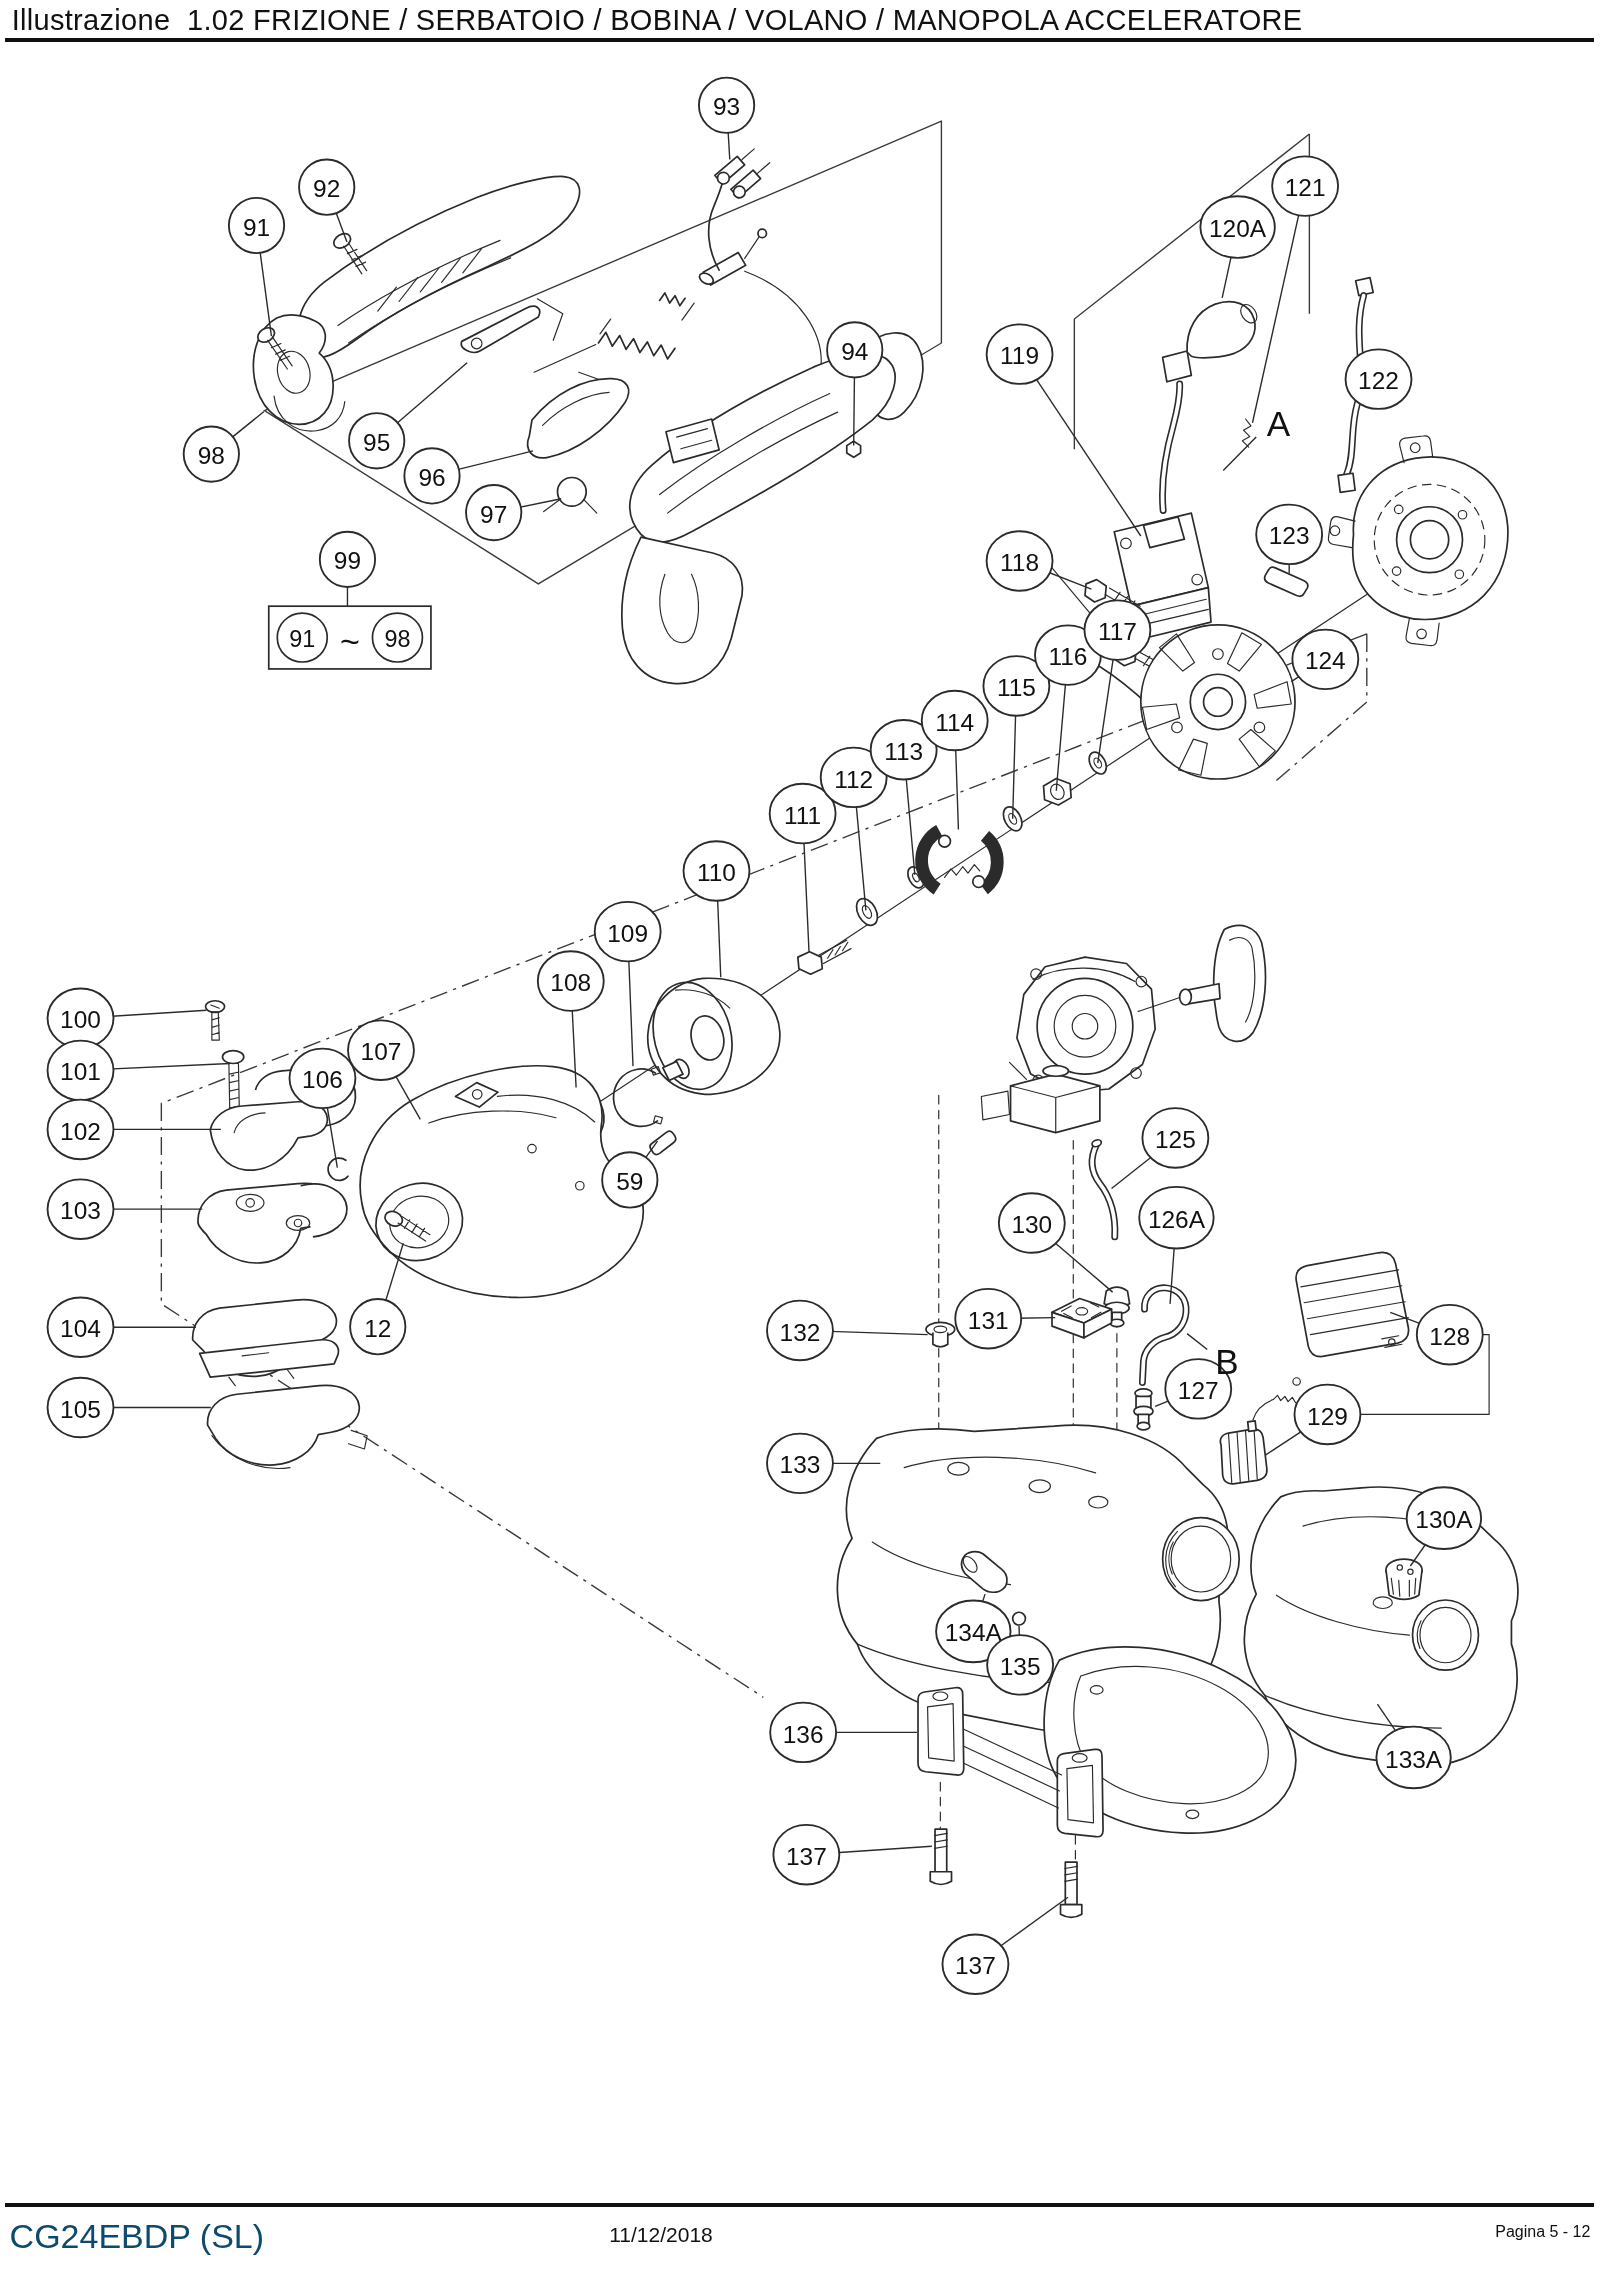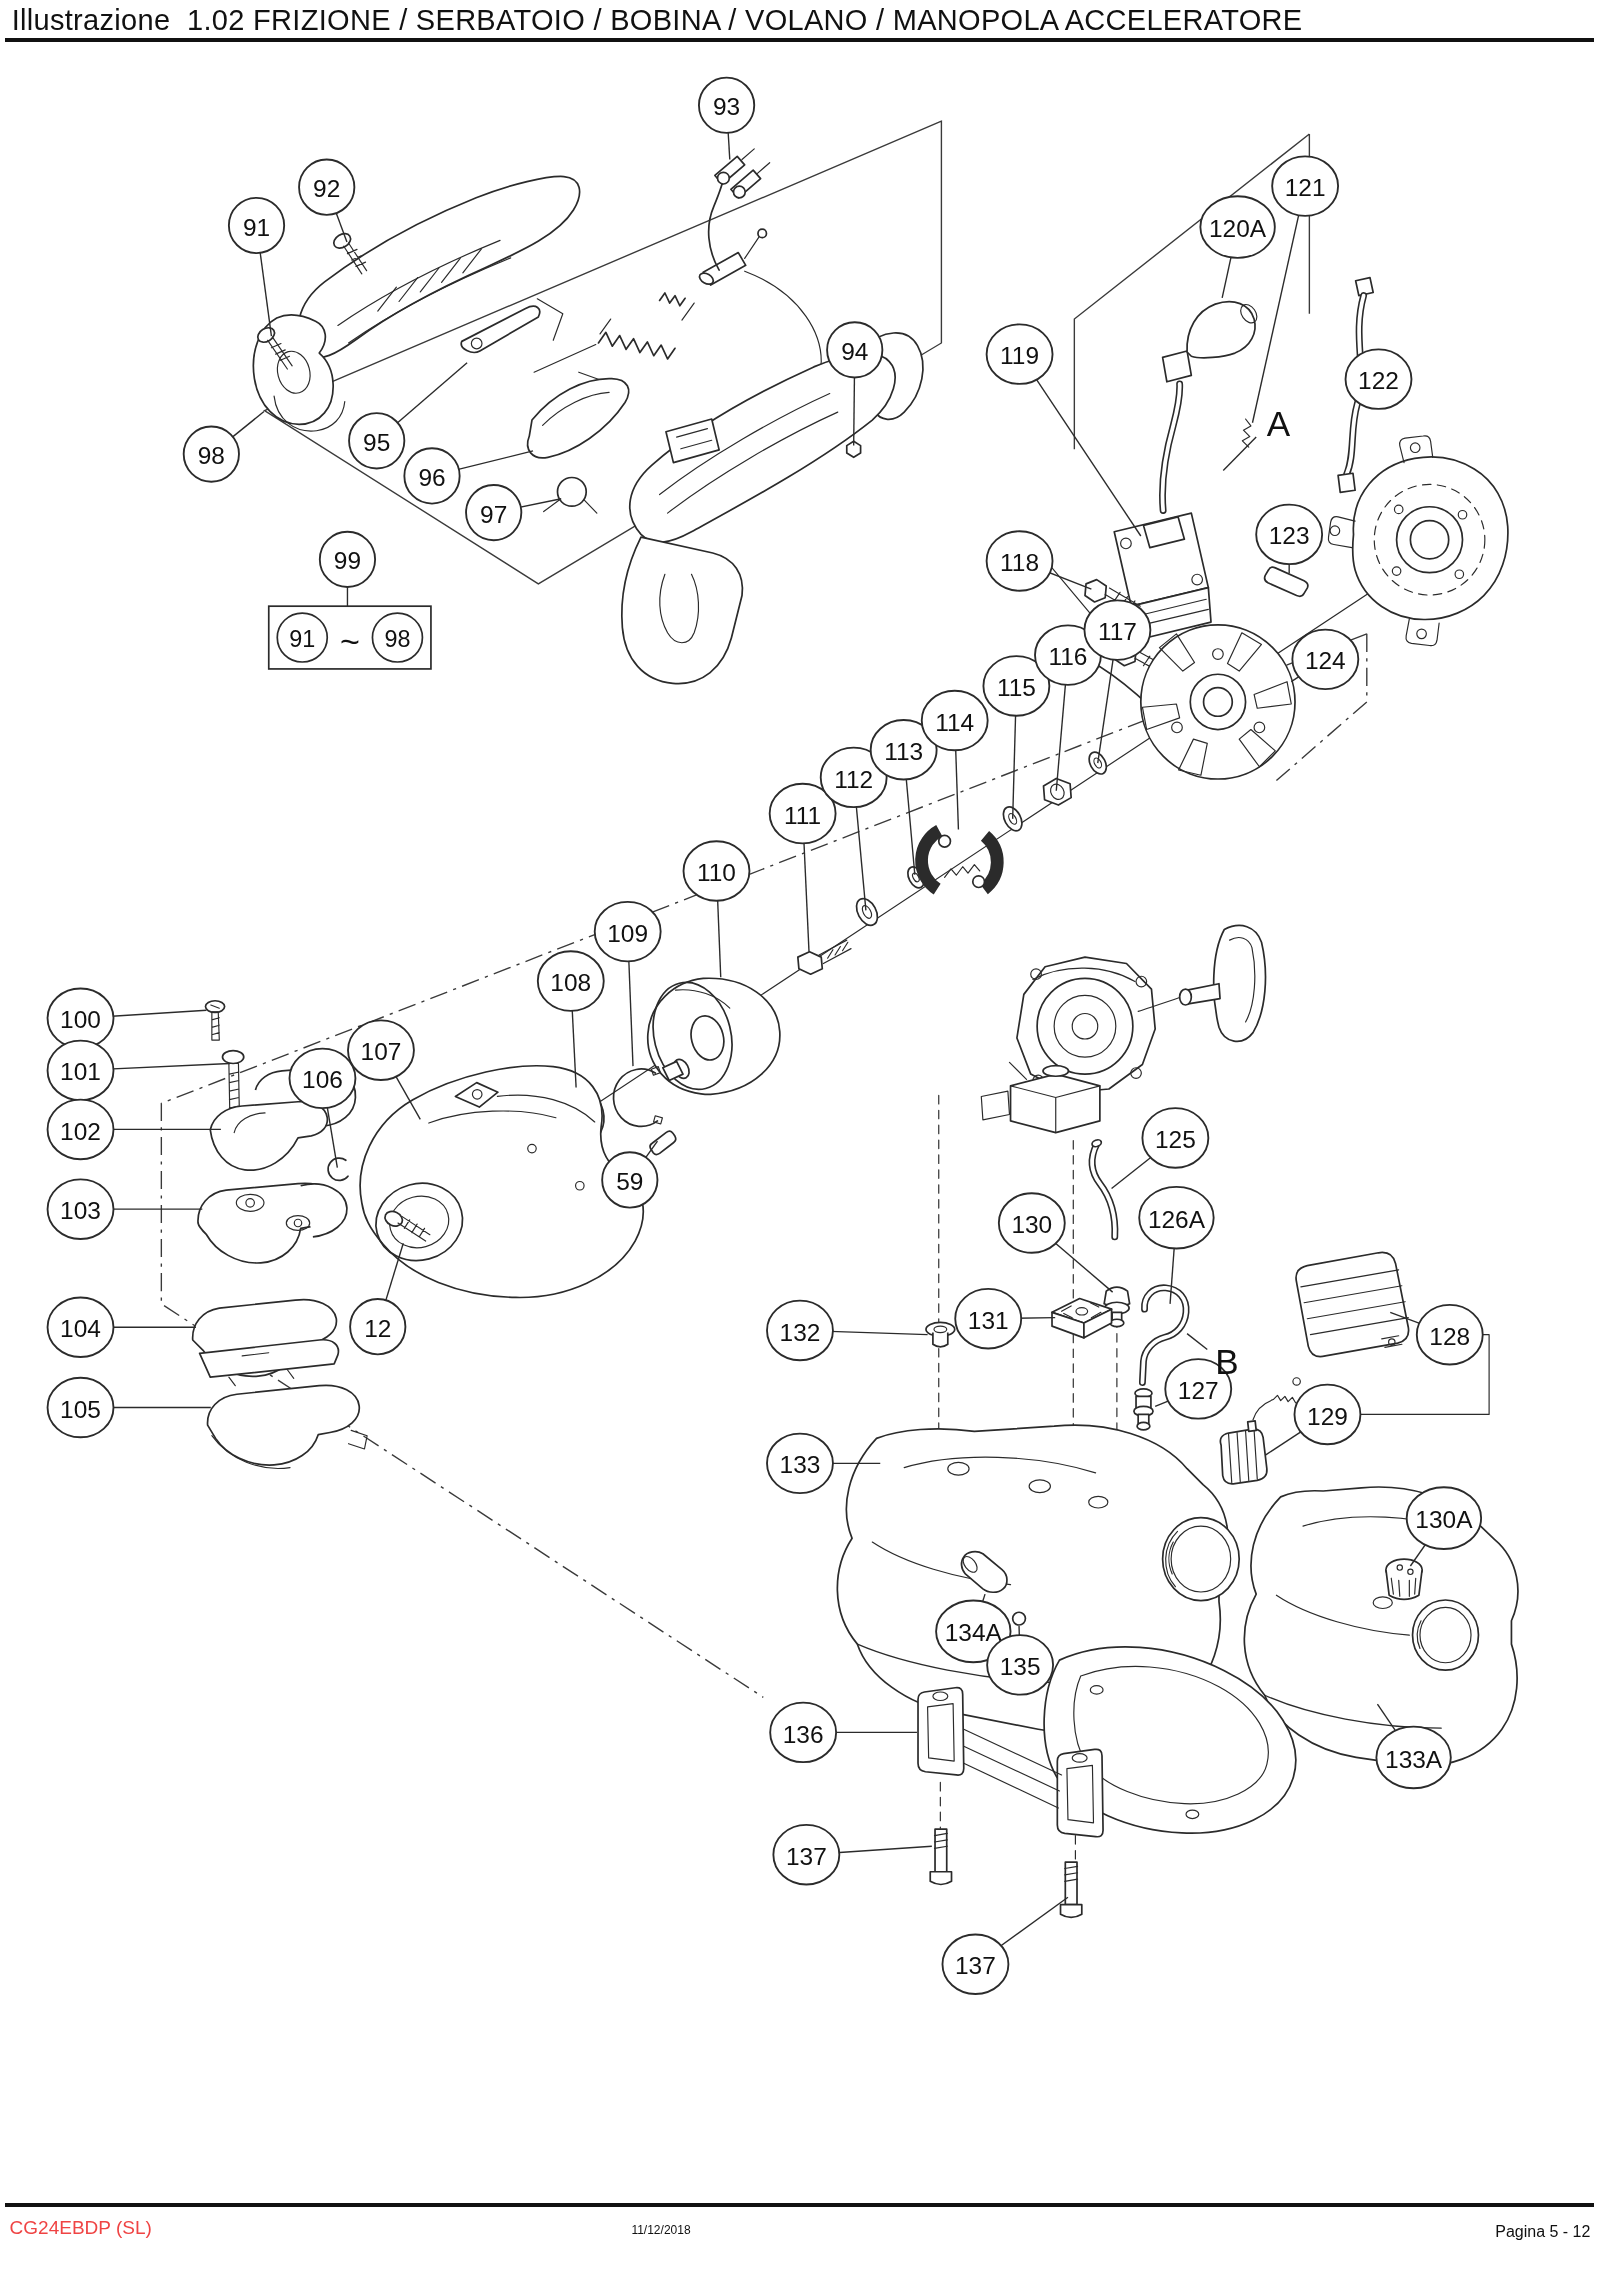--- a/index.html
+++ b/index.html
@@ -2,22 +2,22 @@
 <html style="font-size:8.5px"><head>
 <meta charset="utf-8">
 <style>
   html,body{margin:0;padding:0;background:#ffffff;}
   body{width:1601px;height:2295px;position:relative;font-family:"Liberation Sans",sans-serif;color:#1a1a1a;overflow:hidden;}
   .page{position:absolute;inset:0;background:#fff;}
   .title{position:absolute;left:11.7px;top:4.3px;font-size:29px;letter-spacing:0.3px;white-space:pre;color:#111;}
   .rule{position:absolute;left:5.3px;width:1589px;height:4.3px;background:#111;}
   .rule.top{top:38px;}
   .rule.bottom{top:2203px;}
-  .footer-model{position:absolute;left:9.6px;top:2217px;font-size:19px;color:#ef4444;}
-  .footer-date{position:absolute;left:0;top:2223px;width:1322px;text-align:center;font-size:12px;color:#111;}
+  .footer-model{position:absolute;left:9.6px;top:2217px;font-size:34px;color:#0c4a6e;}
+  .footer-date{position:absolute;left:0;top:2223px;width:1322px;text-align:center;font-size:21px;color:#111;}
   .footer-page{position:absolute;right:10.6px;top:2223px;font-size:16px;color:#111;}
   .footer-copy{position:absolute;left:7.4px;top:2259px;font-size:20px;color:#111;}
   svg{position:absolute;left:0;top:0;}
   .ink{stroke:#2b2b2b;fill:none;stroke-width:3.2;stroke-linecap:round;stroke-linejoin:round;}
   .ink-thin{stroke:#2b2b2b;fill:none;stroke-width:2.2;stroke-linecap:round;stroke-linejoin:round;}
   .ink-fill{stroke:#2b2b2b;fill:#ffffff;stroke-width:3.2;stroke-linejoin:round;}
   .frame{stroke:#3a3a3a;fill:none;stroke-width:2.6;}
   .dashdot{stroke-dasharray:34 12 6 12;}
   .dashed{stroke-dasharray:16 12;}
   .tube-out{stroke:#2b2b2b;fill:none;stroke-width:13;stroke-linecap:round;}

